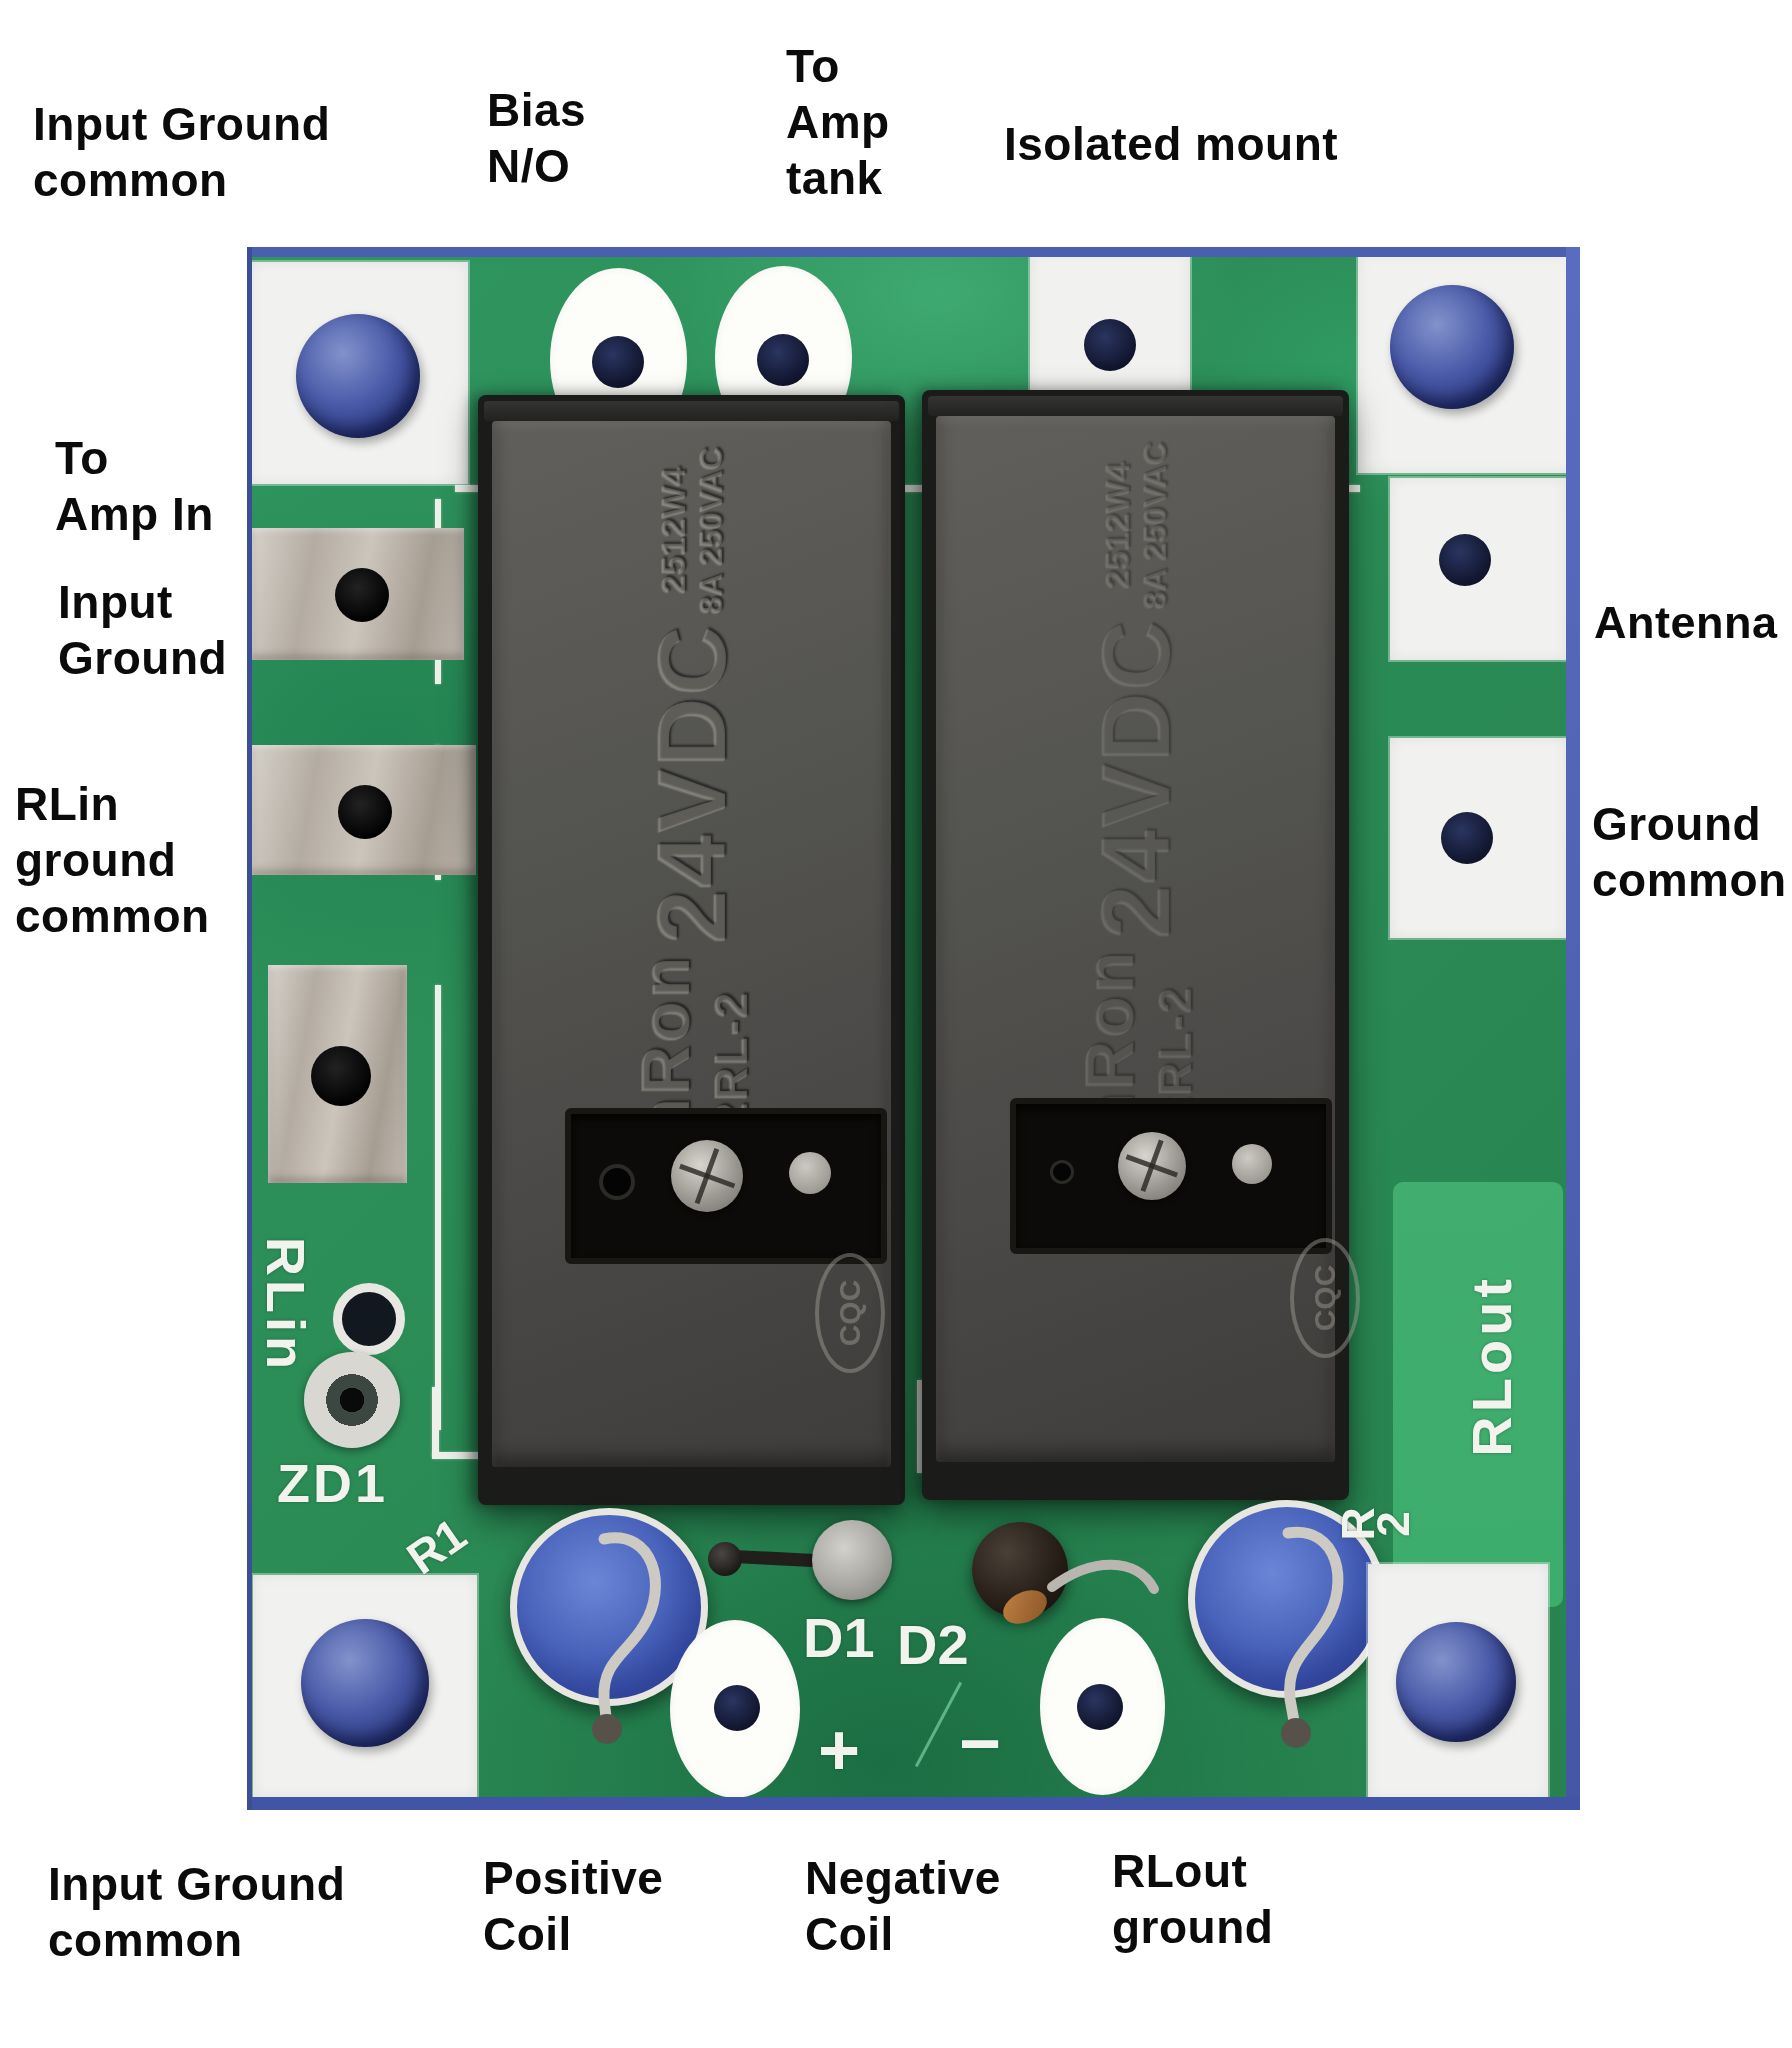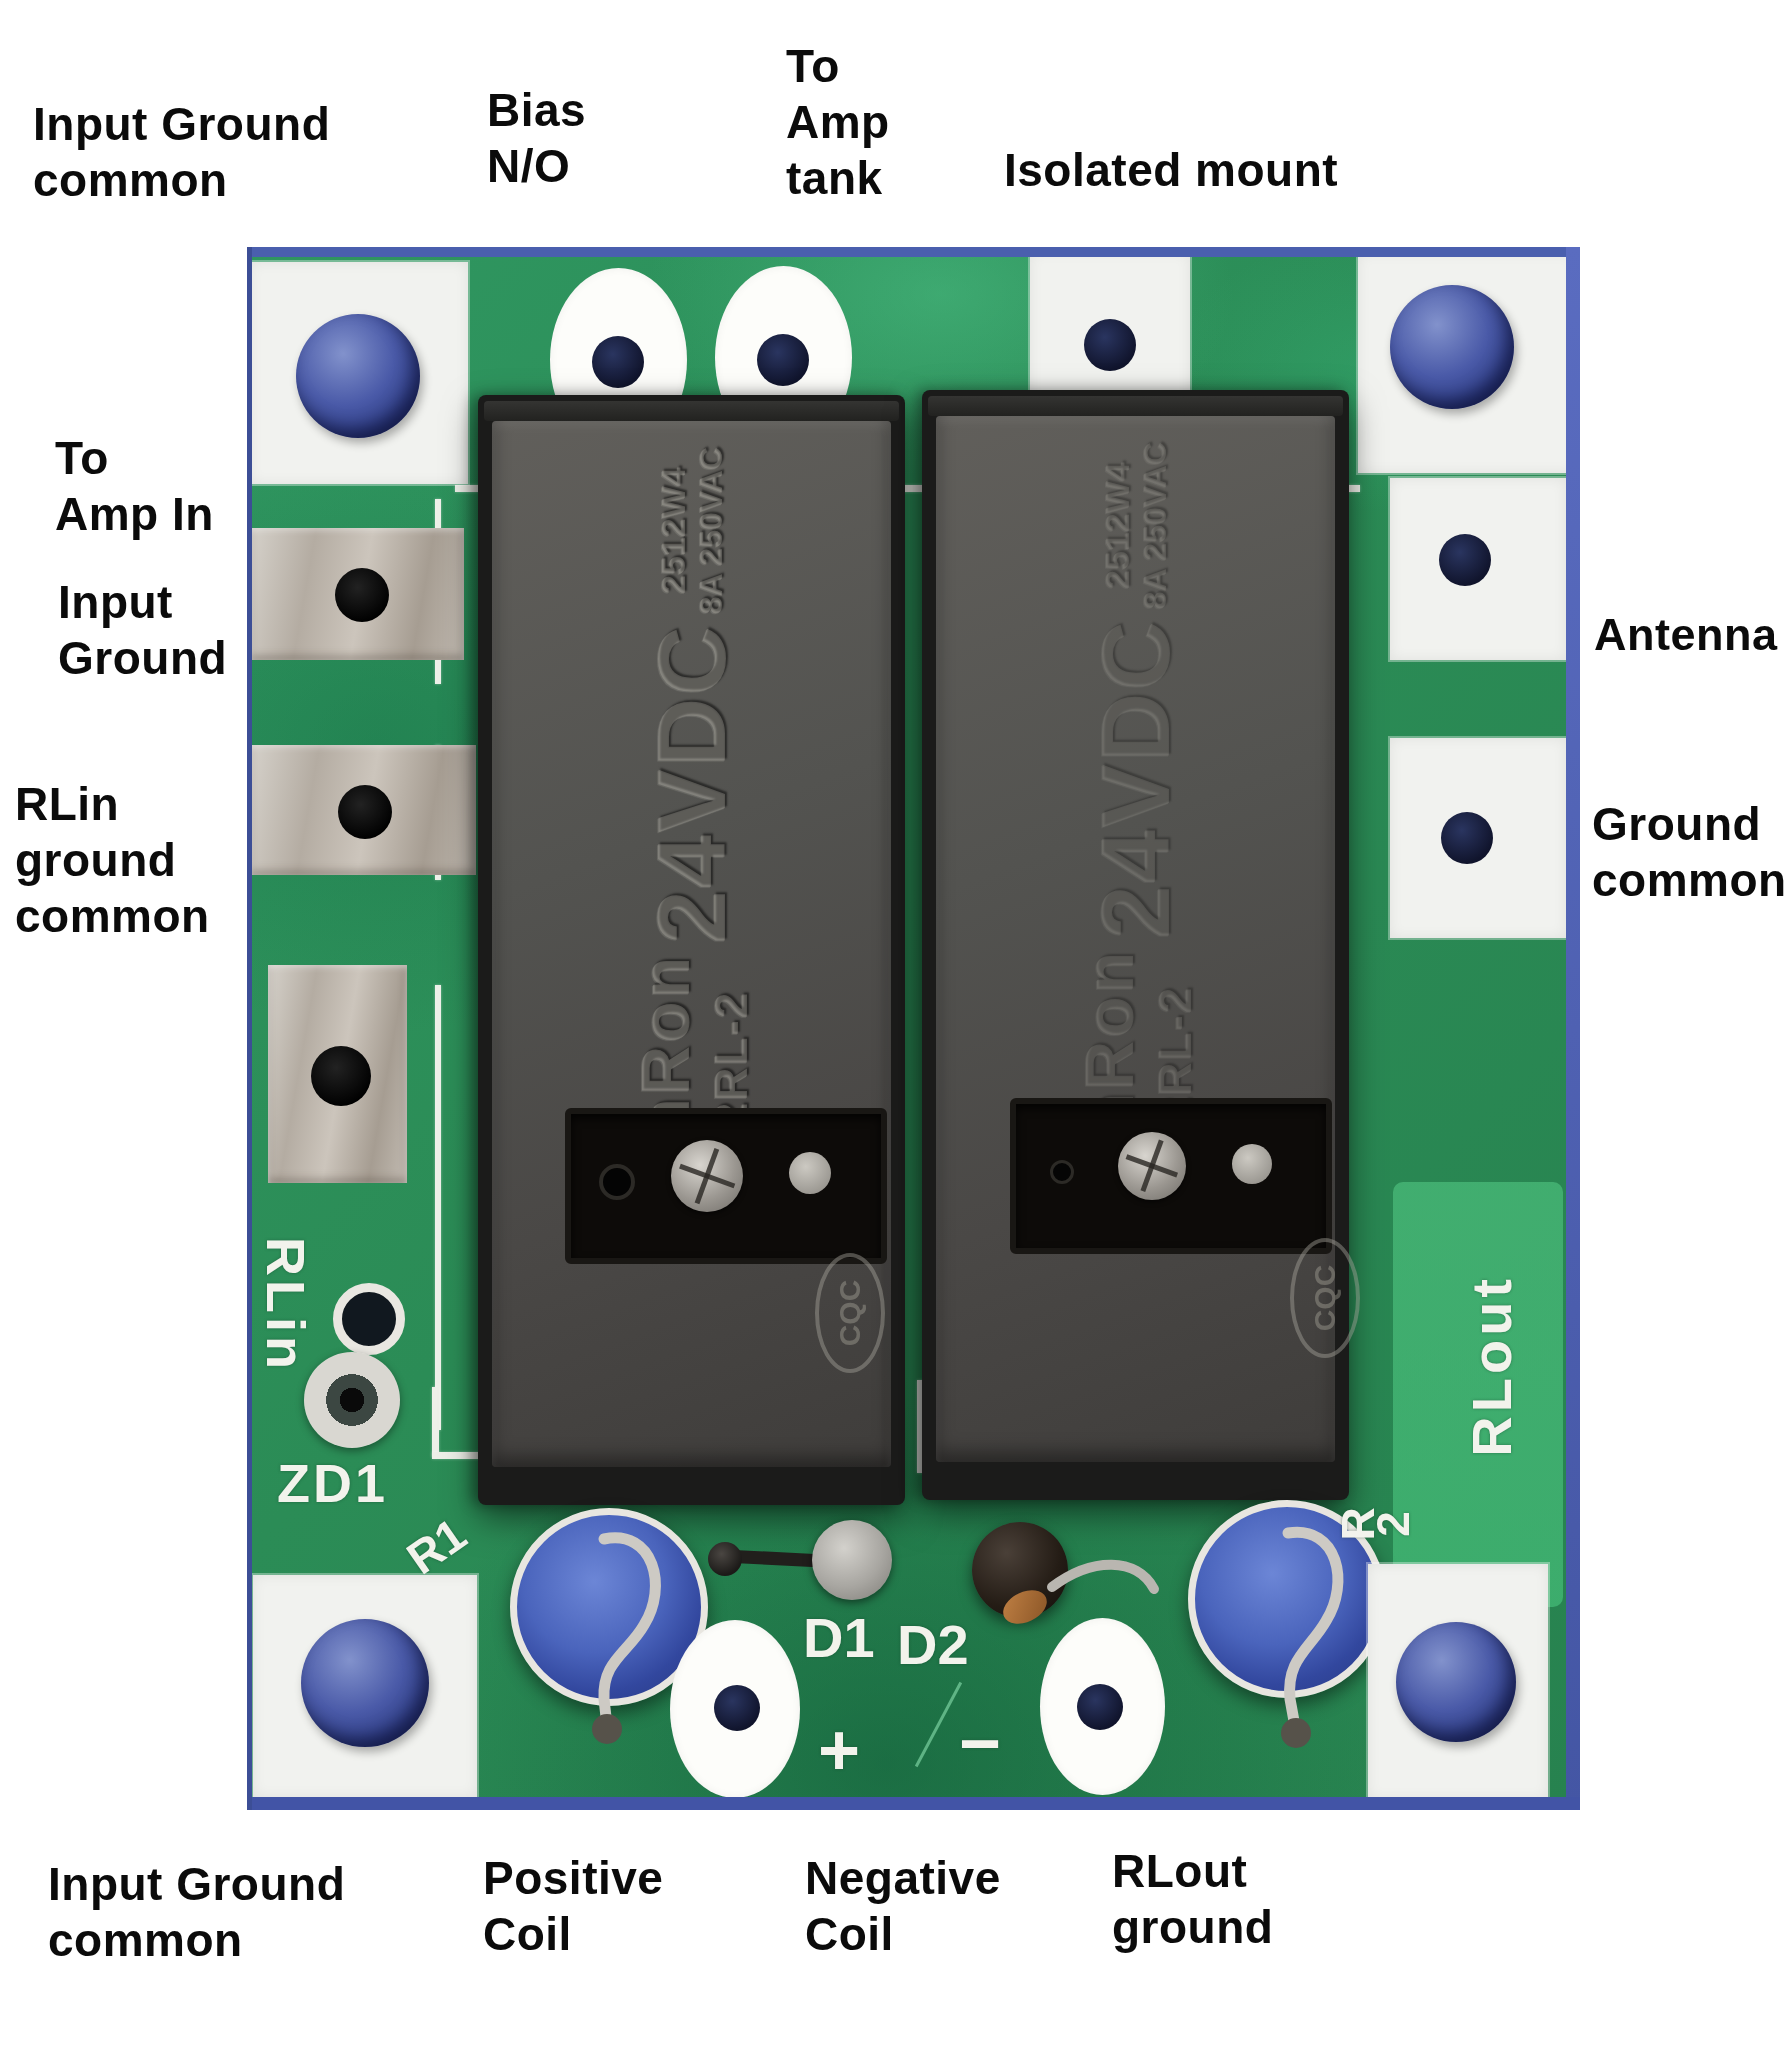--- a/index.html
+++ b/index.html
@@ -96,37 +96,37 @@
   </div>
   <div class="label" style="left:487px;top:82px;">
     <div>Bias</div>
     <div>N/O</div>
   </div>
   <div class="label" style="left:786px;top:38px;">
     <div>To</div>
     <div>Amp</div>
     <div>tank</div>
   </div>
-  <div class="label" style="left:1004px;top:142px;">
+  <div class="label" style="left:1004px;top:116px;">
     <div>Isolated mount</div>
   </div>
   <div class="label" style="left:55px;top:430px;">
     <div>To</div>
     <div>Amp In</div>
   </div>
   <div class="label" style="left:58px;top:574px;">
     <div>Input</div>
     <div>Ground</div>
   </div>
   <div class="label" style="left:15px;top:776px;">
     <div>RLin</div>
     <div>ground</div>
     <div>common</div>
   </div>
-  <div class="label" style="left:1594px;top:596px;font-size:45px;margin-top:12px;">
+  <div class="label" style="left:1594px;top:596px;font-size:45px;">
     <div>Antenna</div>
   </div>
   <div class="label" style="left:1592px;top:796px;">
     <div>Ground</div>
     <div>common</div>
   </div>
   <div class="label" style="left:48px;top:1856px;">
     <div>Input Ground</div>
     <div>common</div>
   </div>

